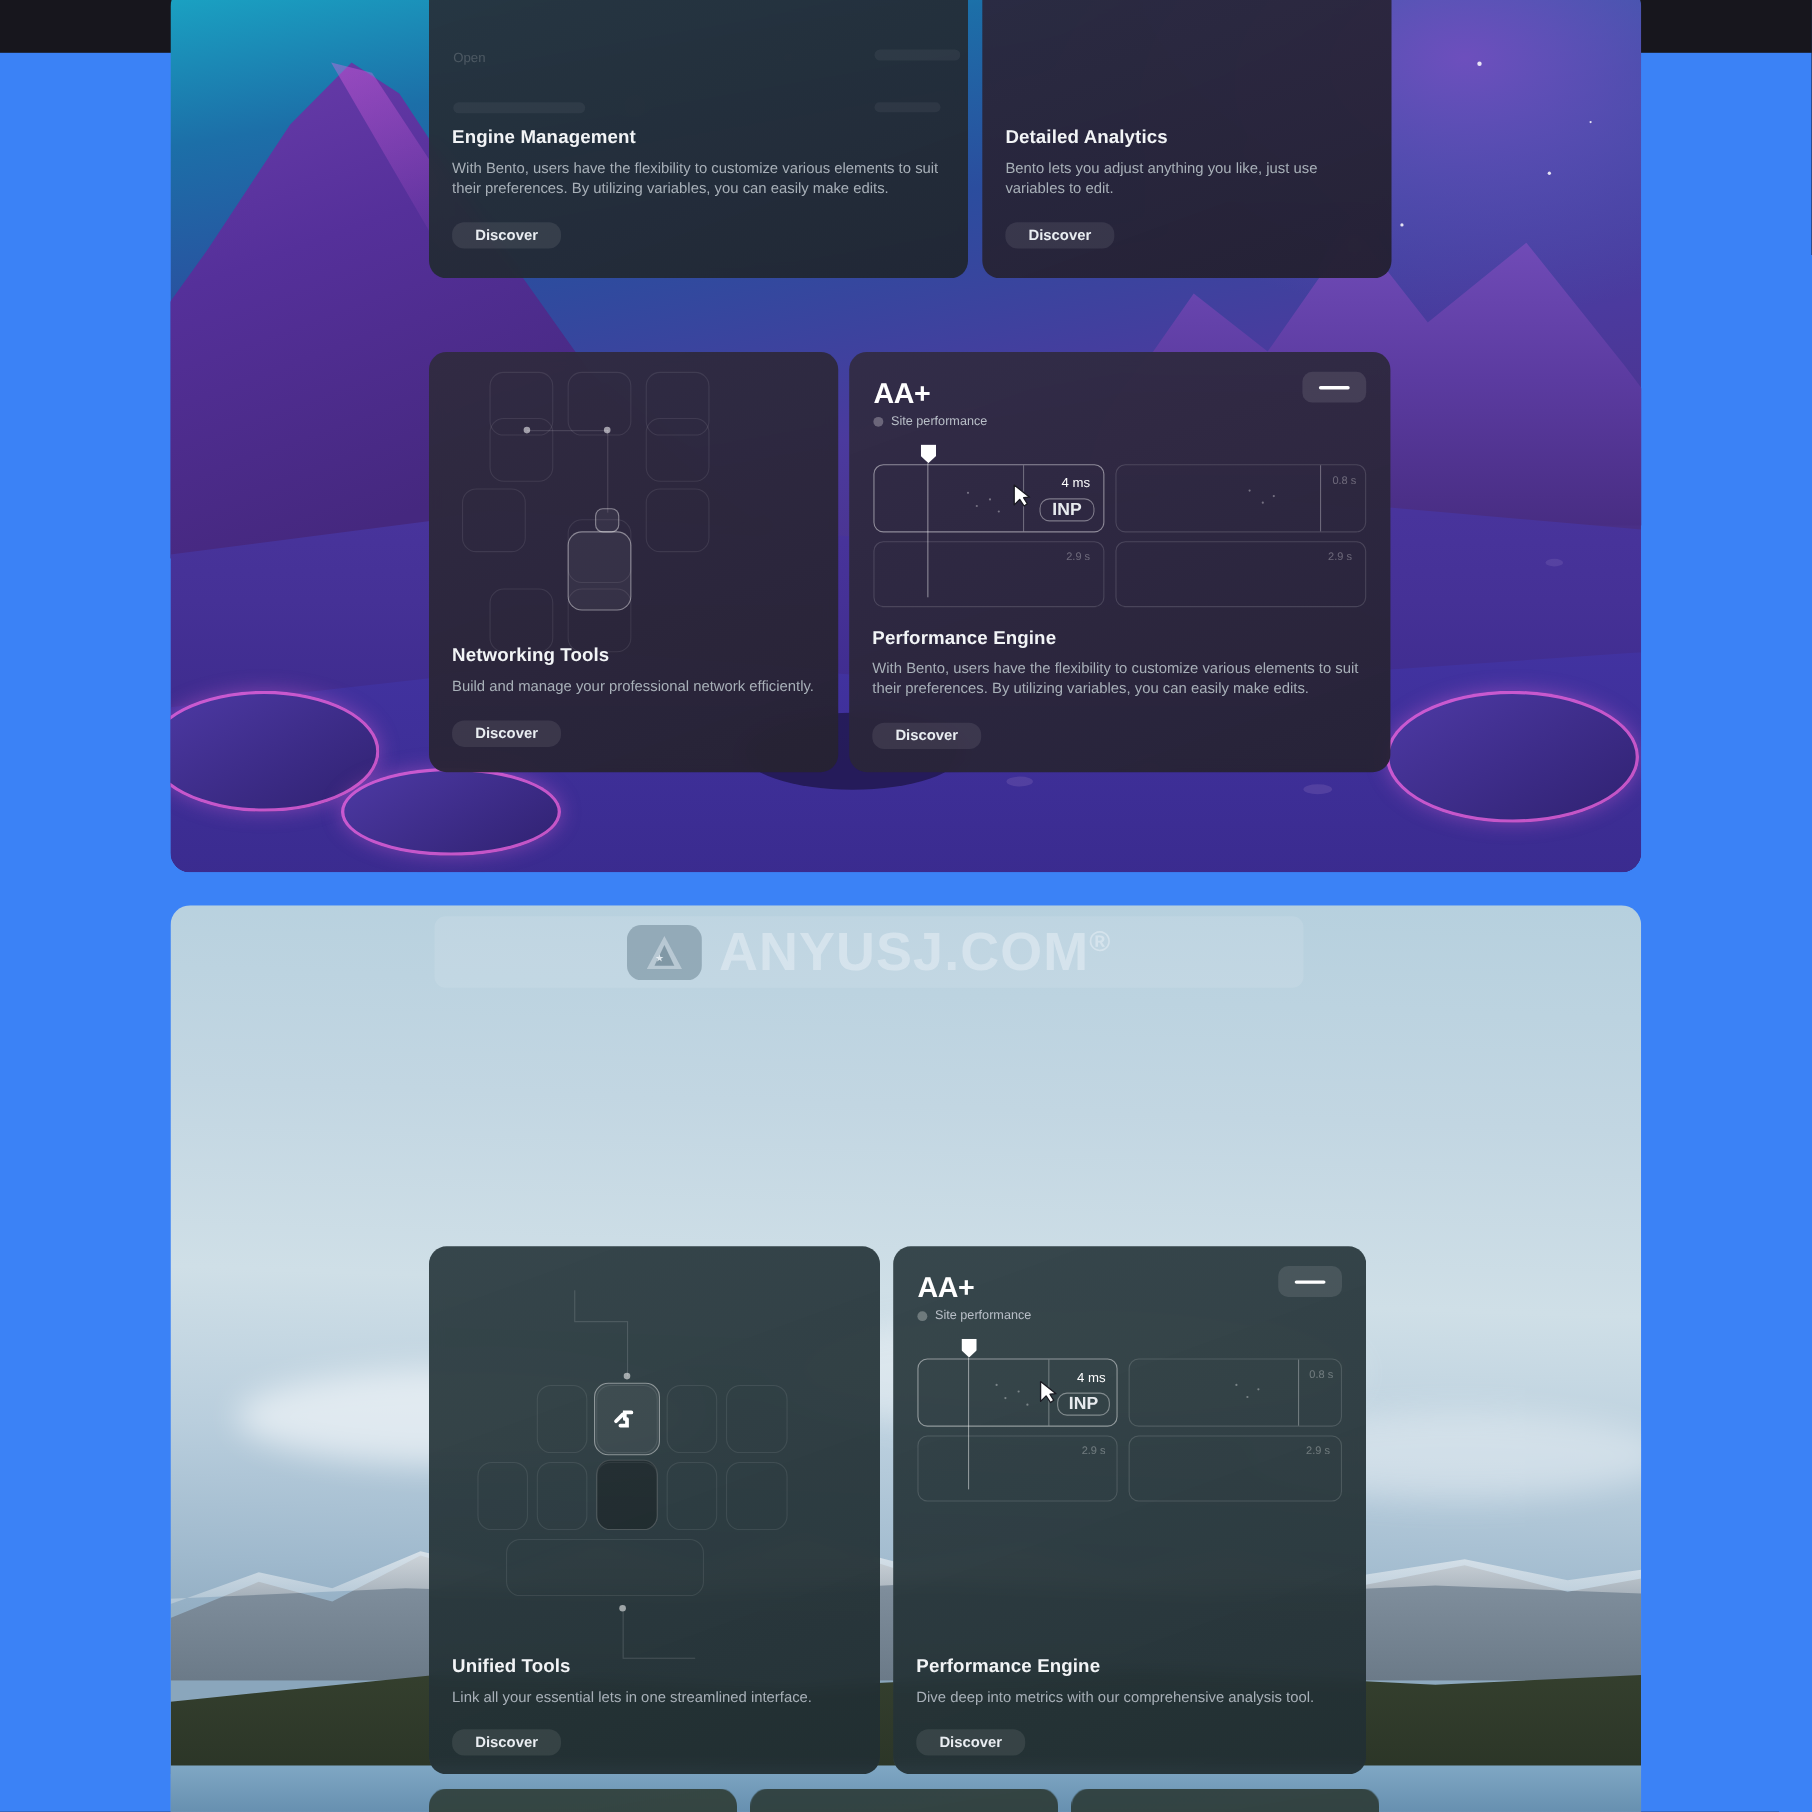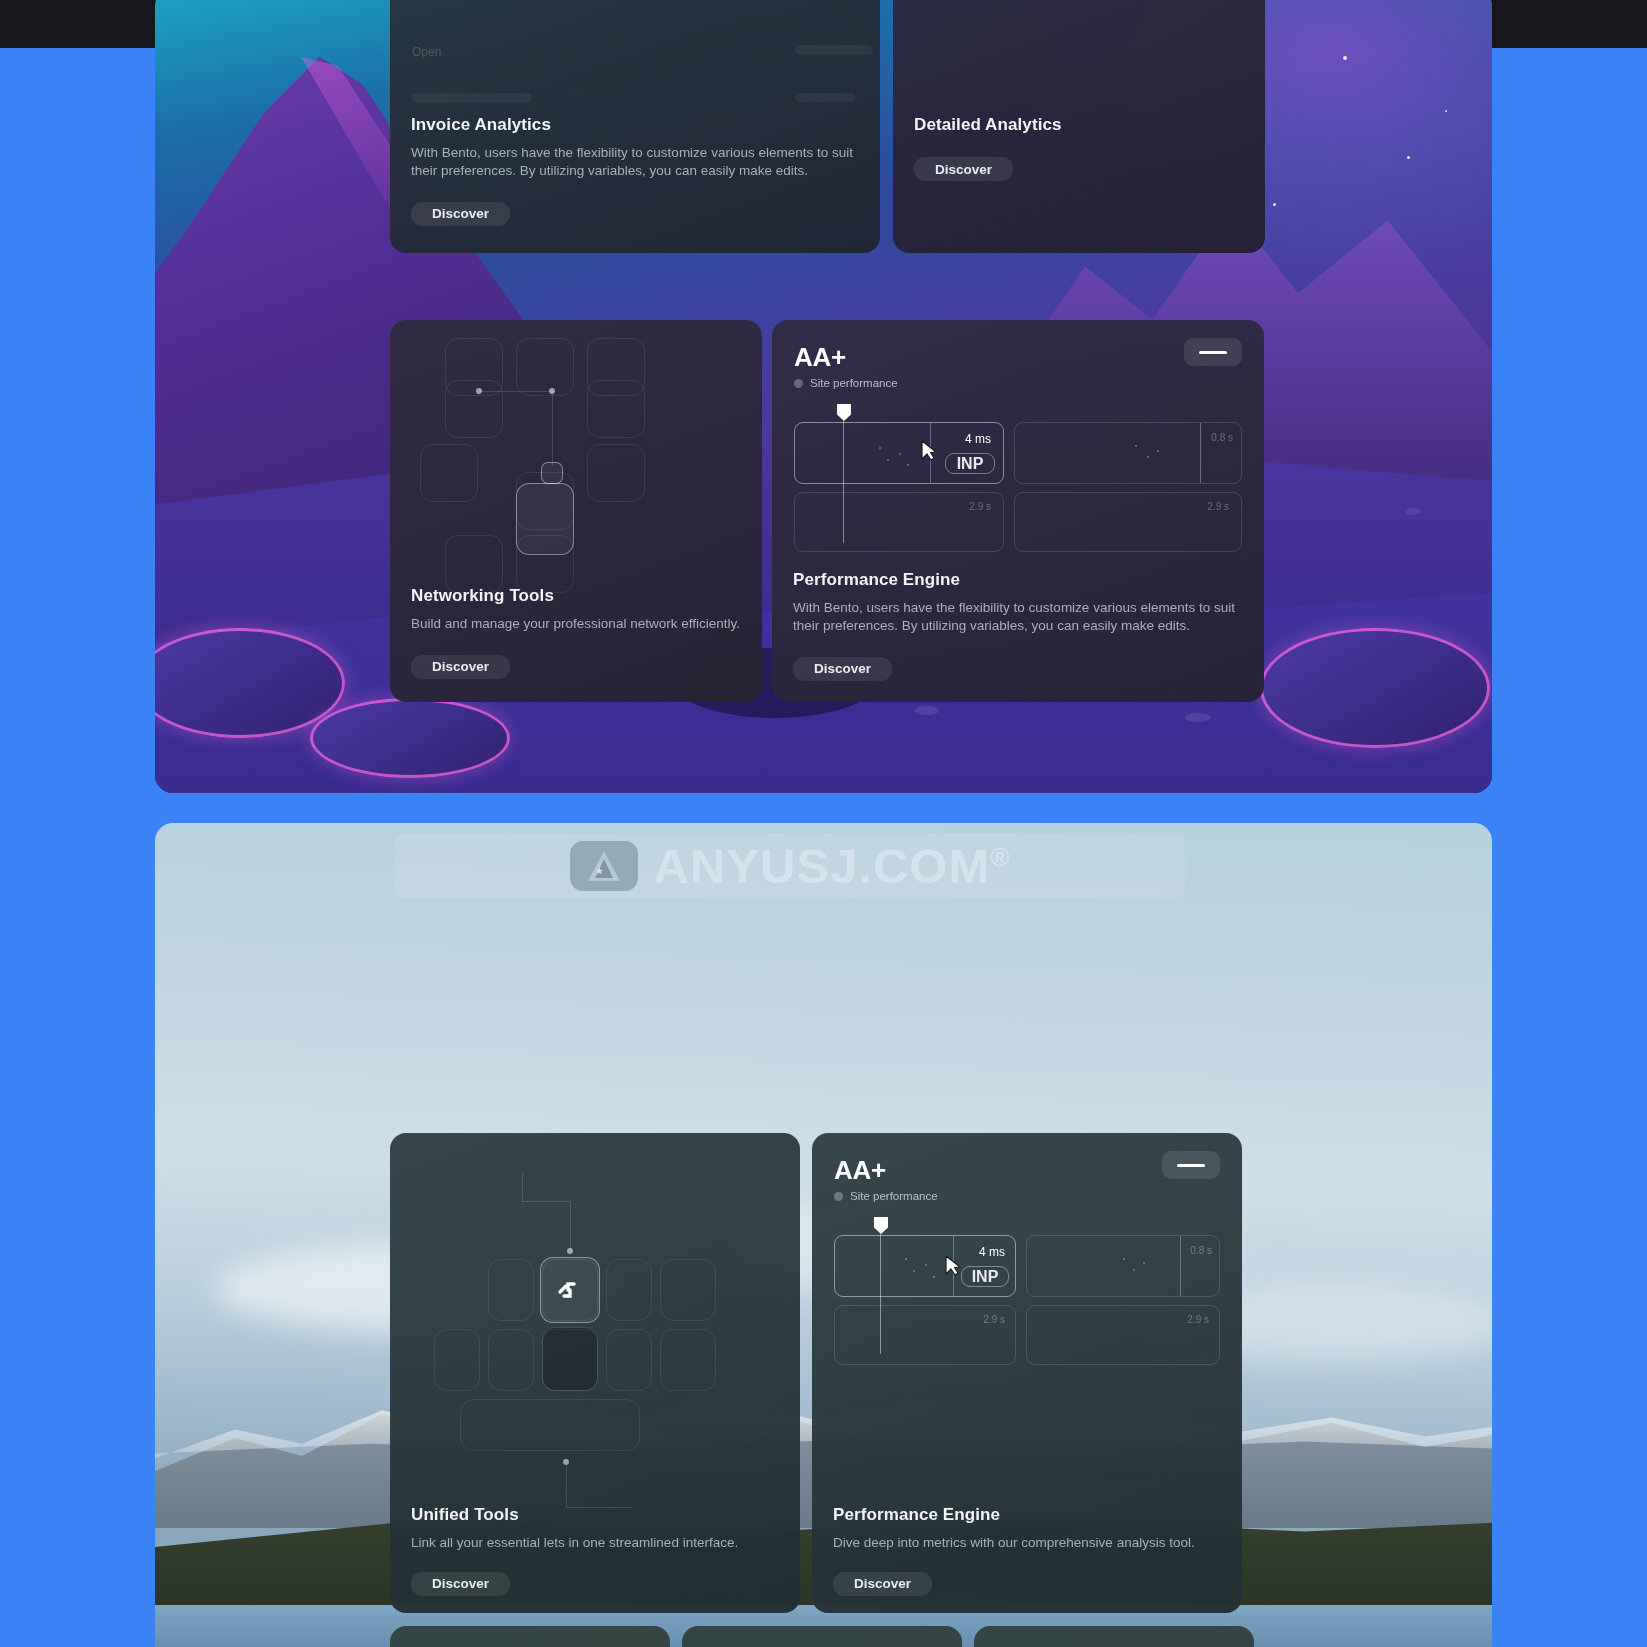--- a/index.html
+++ b/index.html
@@ -239,30 +239,31 @@
     <div class="s1-pebble" style="left:1090px;top:560px;width:18px;height:7px;"></div>
     <div class="s1-pebble" style="left:1250px;top:520px;width:16px;height:7px;"></div>
   </div>
 
   <div class="card c-invoice">
     <div class="faint-row" style="left:22px;top:152px;">Open</div>
     <div class="faint-pill" style="left:405px;top:152px;width:78px;height:10px;"></div>
     <div class="faint-pill" style="left:22px;top:200px;width:120px;height:10px;"></div>
     <div class="faint-pill" style="left:405px;top:200px;width:60px;height:9px;"></div>
     <div class="card-foot" style="top:222px;">
-      <div class="card-title">Invoice Analytics</div>
+      <div class="card-title">Engine Management</div>
       <div class="card-desc">With Bento, users have the flexibility to customize various elements to suit their preferences. By utilizing variables, you can easily make edits.</div>
       <button class="discover-btn" style="margin-top:22px;">Discover</button>
     </div>
   </div>
 
   <div class="card c-analytics">
 
     <div class="card-foot" style="top:222px;">
       <div class="card-title">Detailed Analytics</div>
+      <div class="card-desc">Bento lets you adjust anything you like, just use variables to edit.</div>
       <button class="discover-btn" style="margin-top:22px;">Discover</button>
     </div>
   </div>
 
   <div class="card c-network">
     <div class="bento-art">
       <div class="bento-cell" style="left:55px;top:18px;width:58px;height:58px;"></div>
       <div class="bento-cell" style="left:126px;top:18px;width:58px;height:58px;"></div>
       <div class="bento-cell" style="left:197px;top:18px;width:58px;height:58px;"></div>
       <div class="bento-cell" style="left:55px;top:60px;width:58px;height:58px;"></div>

